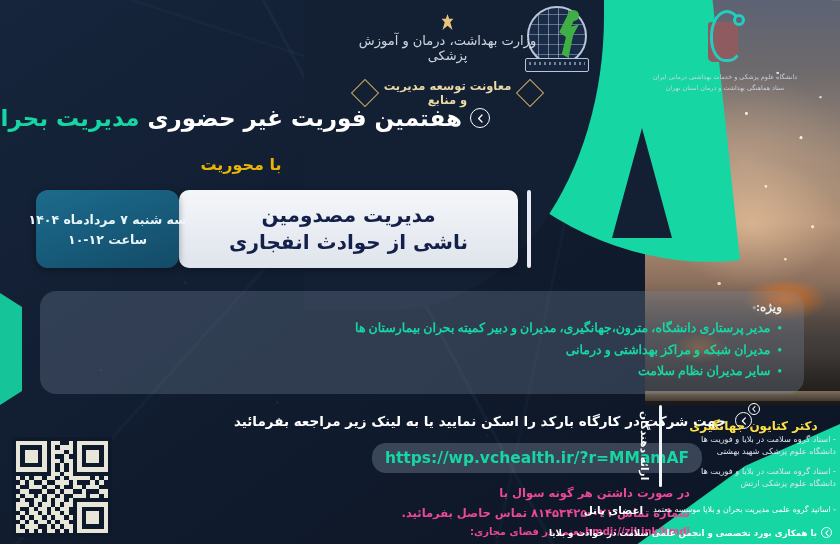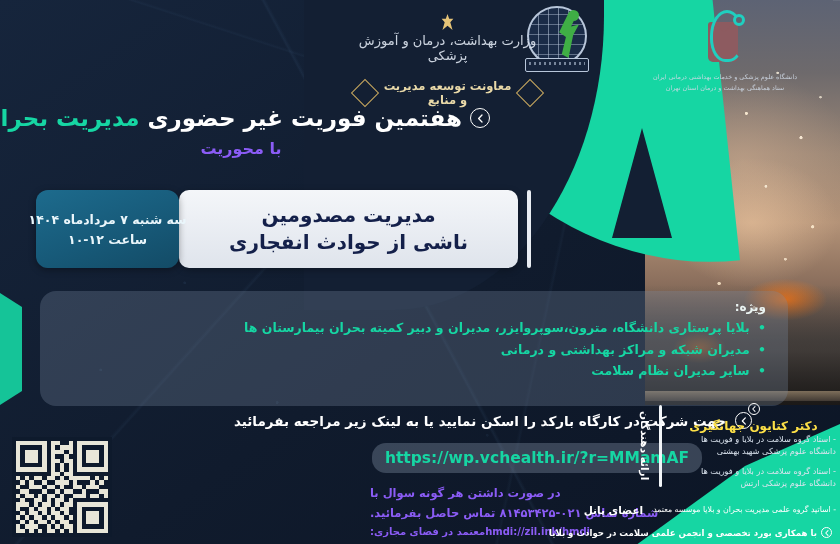--- a/index.html
+++ b/index.html
@@ -221,21 +221,21 @@
     gap: 8px; direction: rtl;
   }
   .headline .hl-accent { color: #16d6a3; }
   .chev {
     display: inline-flex; align-items: center; justify-content: center;
     width: 20px; height: 20px; border-radius: 50%;
     border: 1.6px solid #ffffff; flex: none;
   }
   .chev svg { display: block; }
   .subhead {
-    margin-top: 6px; font-size: 16px; font-weight: bold; color: #8b5cf6;
+    margin-top: 22px; font-size: 16px; font-weight: bold; color: #eab308;
     text-align: center; padding-right: 28px;
   }
 
   
   .topic-row {
     position: absolute; top: 190px; right: 300px; left: 36px;
     display: flex; align-items: stretch; gap: 0;
   }
   .date-chip {
     width: 143px; border-radius: 12px;
@@ -255,25 +255,26 @@
     box-shadow: 0 2px 7px rgba(0,0,0,.3);
   }
   .topic-line { font-size: 20px; font-weight: bold; line-height: 1.35; white-space: nowrap; }
   .topic-tick {
     width: 4px; margin-right: 9px; border-radius: 2px;
     background: #e9edf3; align-self: stretch;
   }
 
   
   .audience {
-    position: absolute; top: 291px; right: 52px; left: 40px;
+    position: absolute; top: 291px; right: 36px; left: 40px;
     background: rgba(122,140,162,.30);
     border-radius: 16px;
-    padding: 9px 22px 24px;
+    padding: 9px 22px 11px;
     text-align: right;
+    font-family: Liberation Serif, serif;
   }
   .aud-title { color: #eaf3f1; font-size: 12px; font-weight: bold; margin-bottom: 3px; }
   .aud-item {
     color: #16d6a3; font-size: 12.5px; font-weight: bold;
     line-height: 1.72; white-space: nowrap;
   }
   .aud-item .bullet { color: #16d6a3; margin-left: 4px; }
 
   
   .reg-line {
@@ -285,21 +286,21 @@
   .url-pill {
     position: absolute; top: 443px; right: 138px;
     width: 330px; padding: 6px 0; text-align: center;
     background: rgba(140,155,175,.34); border-radius: 14px;
     color: #16d6a3; font-size: 15.5px; font-weight: bold;
     font-family: "DejaVu Sans", "Liberation Sans", sans-serif;
     direction: ltr;
   }
   .contact-block {
     position: absolute; top: 483px; right: 150px;
-    text-align: left; width: 320px; color: #8b5cf6;
+    text-align: right; width: 320px; color: #ec4899;
   }
   .contact-line { font-size: 11.5px; font-weight: bold; line-height: 1.75; white-space: nowrap; }
   .contact-line.small { font-size: 10px; }
   .contact-line .ltr { direction: ltr; unicode-bidi: embed; }
 
   
   .qr {
     position: absolute; left: 12px; top: 437px;
     width: 100px; height: 100px;
     background: #0e1a2c; padding: 4px;
@@ -430,21 +431,21 @@
     <div class="date-chip">
       <div class="date-line">سه شنبه ۷ مردادماه ۱۴۰۴</div>
       <div class="date-line">ساعت ۱۲-۱۰</div>
     </div>
   </div>
 
   <div class="audience">
     <div class="aud-title">ویژه:</div>
     <div class="aud-item">
       <span class="bullet">•</span>
-      <span>بلایا پرستاری دانشگاه، مترون،سوپروایزر، مدیران و دبیر کمیته بحران بیمارستان ها</span>
+      <span>مدیر پرستاری دانشگاه، مترون،جهانگیری، مدیران و دبیر کمیته بحران بیمارستان ها</span>
     </div>
     <div class="aud-item">
       <span class="bullet">•</span>
       <span>مدیران شبکه و مراکز بهداشتی و درمانی</span>
     </div>
     <div class="aud-item">
       <span class="bullet">•</span>
       <span>سایر مدیران نظام سلامت</span>
     </div>
   </div>

